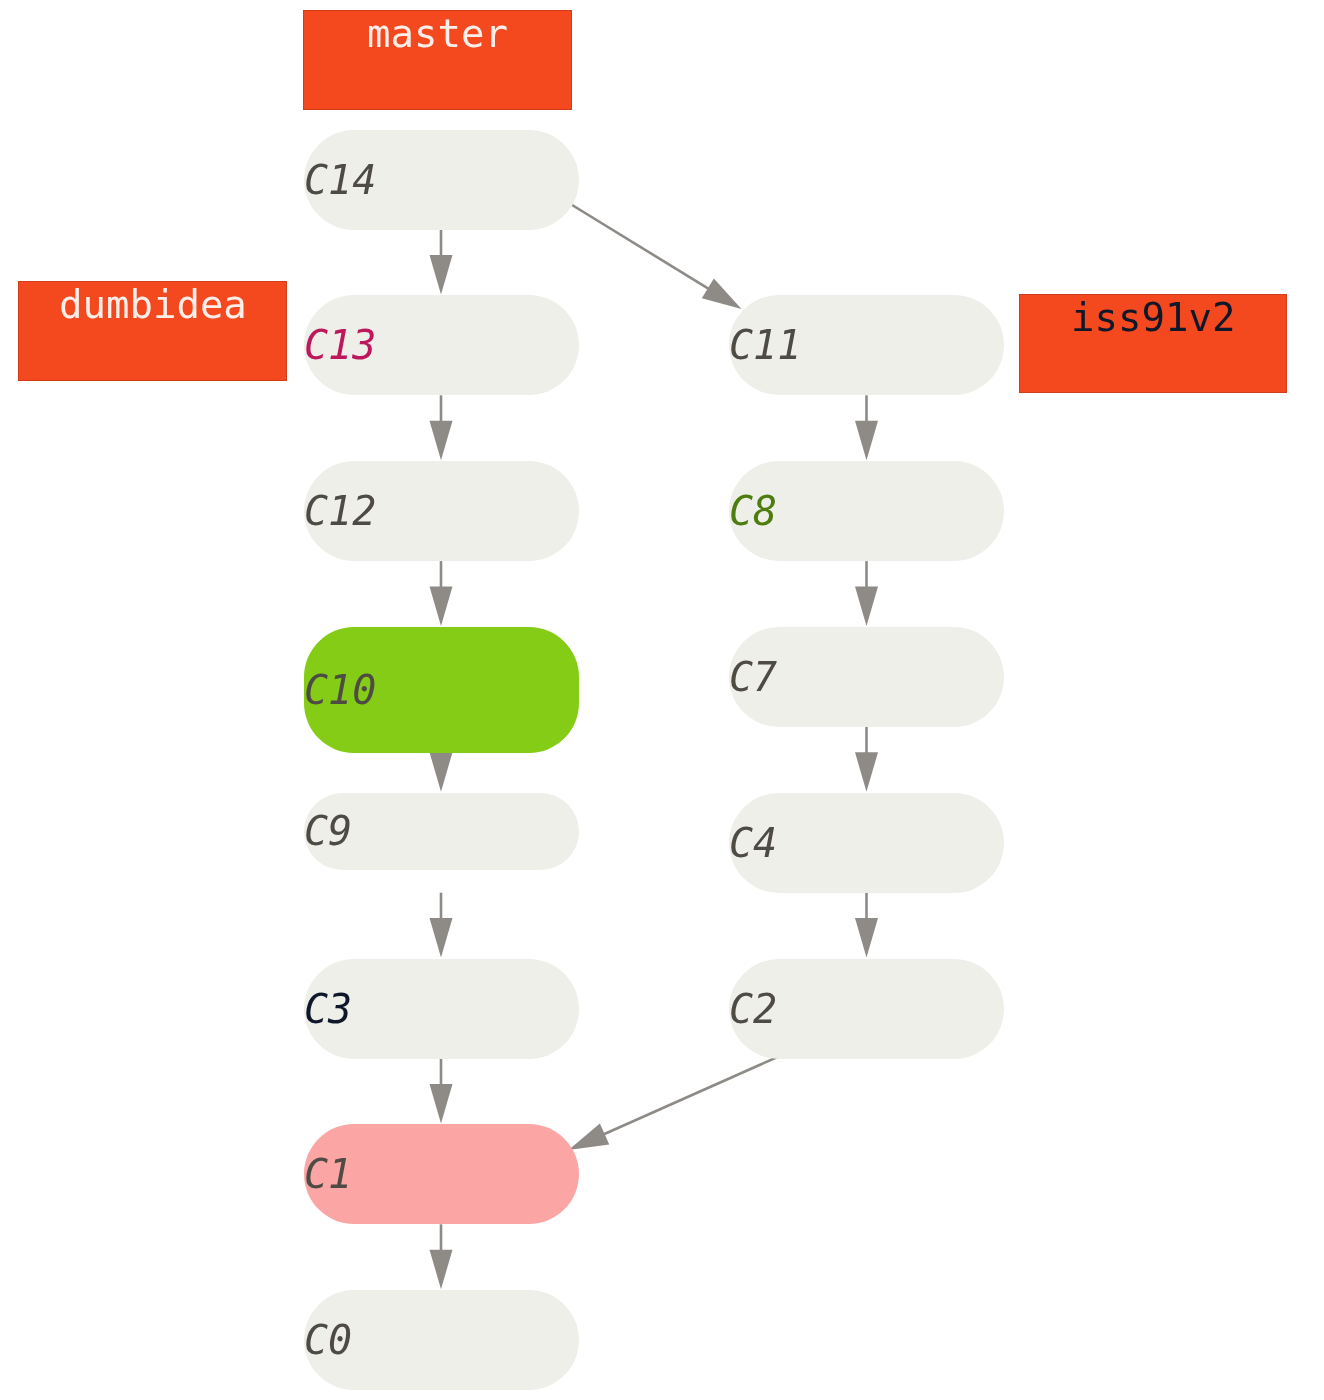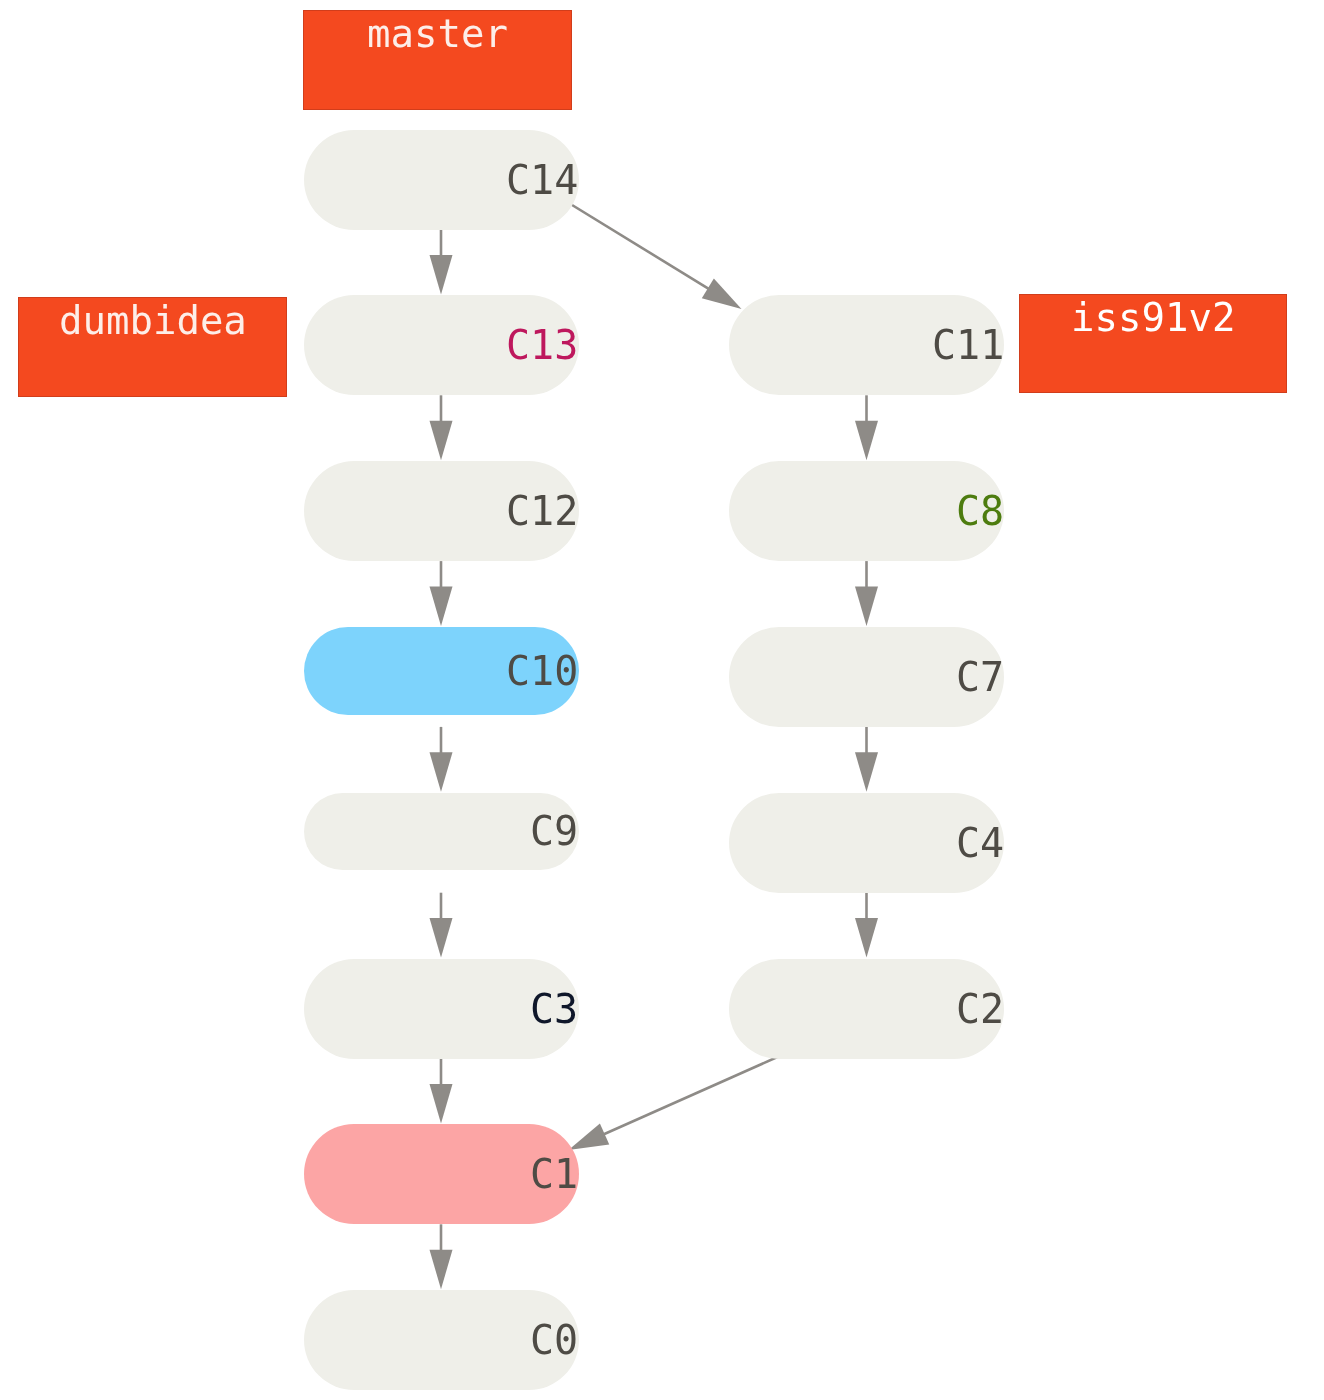--- a/index.html
+++ b/index.html
@@ -1,19 +1,19 @@
 <!DOCTYPE html>
 <html><head>
 <meta charset="utf-8">
 <style>
   html,body{margin:0;padding:0;background:#ffffff;}
   #page{position:relative;width:1324px;height:1400px;background:#ffffff;overflow:hidden;}
   svg.layer{position:absolute;left:0;top:0;width:1324px;height:1400px;}
-  .commit-node{position:absolute;box-sizing:border-box;display:flex;align-items:center;justify-content:flex-end;
-    background:#efefe9;border-radius:60px;font-family:"DejaVu Sans Mono",monospace;font-size:40px;color:#4e4b45;}
+  .commit-node{position:absolute;box-sizing:border-box;display:flex;align-items:center;justify-content:flex-start;
+    background:#efefe9;border-radius:60px;font-family:"DejaVu Sans Mono",monospace;font-size:40px;color:#4e4b45;font-style:italic;}
   .commit-node > span{position:relative;left:0px;top:0px;}
   .commit-node > span, .branch-label > span{-webkit-font-smoothing:antialiased;transform:translateZ(0);will-change:transform;}
   .branch-label{position:absolute;box-sizing:border-box;display:flex;justify-content:center;
     background:#f4491f;border:1px solid #d13d1b;font-family:"DejaVu Sans Mono",monospace;font-size:39px;color:#fdeee9;}
 </style>
 </head>
 <body>
 
 <div id="page">
   <svg class="layer" id="edges" viewBox="0 0 1324 1400">
@@ -73,21 +73,21 @@
   <div id="nodes">
     <div class="commit-node" style="left: 303.5px; top: 129.5px; width: 275px; height: 100px; border-radius: 50px; background: rgb(239, 239, 233); color: rgb(78, 75, 69);">
         <span>C14</span>
       </div>
     <div class="commit-node" style="left: 303.5px; top: 295.3px; width: 275px; height: 100px; border-radius: 50px; background: rgb(239, 239, 233); color: #be185d;">
         <span>C13</span>
       </div>
     <div class="commit-node" style="left: 303.5px; top: 461.1px; width: 275px; height: 100px; border-radius: 50px; background: rgb(239, 239, 233); color: rgb(78, 75, 69);">
         <span>C12</span>
       </div>
-    <div class="commit-node" style="left: 303.5px; top: 626.9px; width: 275px; height: 88px; border-radius: 50px; background: #7dd3fc; color: rgb(78, 75, 69);">
+    <div class="commit-node" style="left: 303.5px; top: 626.9px; width: 275px; height: 126px; border-radius: 50px; background: #84cc16; color: rgb(78, 75, 69);">
         <span>C10</span>
       </div>
     <div class="commit-node" style="left: 303.5px; top: 792.7px; width: 275px; height: 77px; border-radius: 50px; background: rgb(239, 239, 233); color: rgb(78, 75, 69);">
         <span>C9</span>
       </div>
     <div class="commit-node" style="left: 303.5px; top: 958.5px; width: 275px; height: 100px; border-radius: 50px; background: rgb(239, 239, 233); color: #0f172a;">
         <span>C3</span>
       </div>
     <div class="commit-node" style="left: 303.5px; top: 1124.3px; width: 275px; height: 100px; border-radius: 50px; background: #fca5a5; color: rgb(78, 75, 69);">
         <span>C1</span>
@@ -106,20 +106,20 @@
       </div>
     <div class="commit-node" style="left: 729px; top: 792.7px; width: 275px; height: 100px; border-radius: 50px; background: rgb(239, 239, 233); color: rgb(78, 75, 69);">
         <span>C4</span>
       </div>
     <div class="commit-node" style="left: 729px; top: 958.5px; width: 275px; height: 100px; border-radius: 50px; background: rgb(239, 239, 233); color: rgb(78, 75, 69);">
         <span>C2</span>
       </div>
     <div class="branch-label" style="left: 303px; top: 10px; width: 269px; height: 100px; background: rgb(244, 73, 31); color: rgb(253, 238, 233);">
         <span>master</span>
       </div>
-    <div class="branch-label" style="left: 18px; top: 297px; width: 269px; height: 100px; background: rgb(244, 73, 31); color: rgb(253, 238, 233);">
+    <div class="branch-label" style="left: 18px; top: 281px; width: 269px; height: 100px; background: rgb(244, 73, 31); color: rgb(253, 238, 233);">
         <span>dumbidea</span>
       </div>
-    <div class="branch-label" style="left: 1019px; top: 294px; width: 268px; height: 99px; background: rgb(244, 73, 31); color: #ffffff;">
+    <div class="branch-label" style="left: 1019px; top: 294px; width: 268px; height: 99px; background: rgb(244, 73, 31); color: #0f172a;">
         <span>iss91v2</span>
       </div>
   </div>
 </div>
 
 </body></html>

